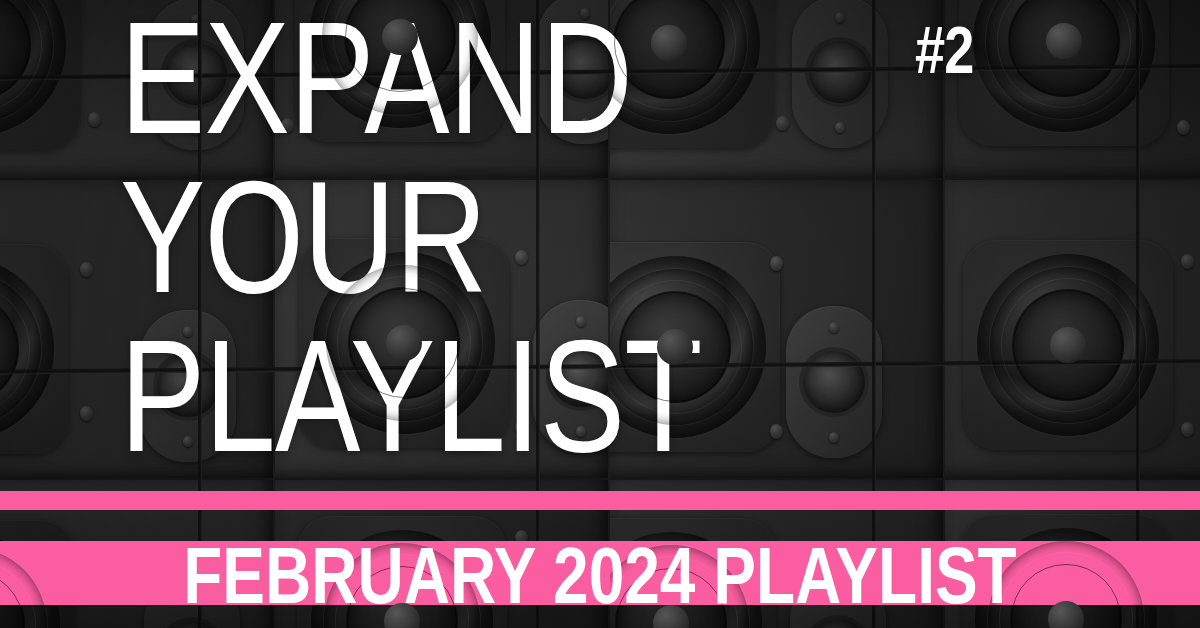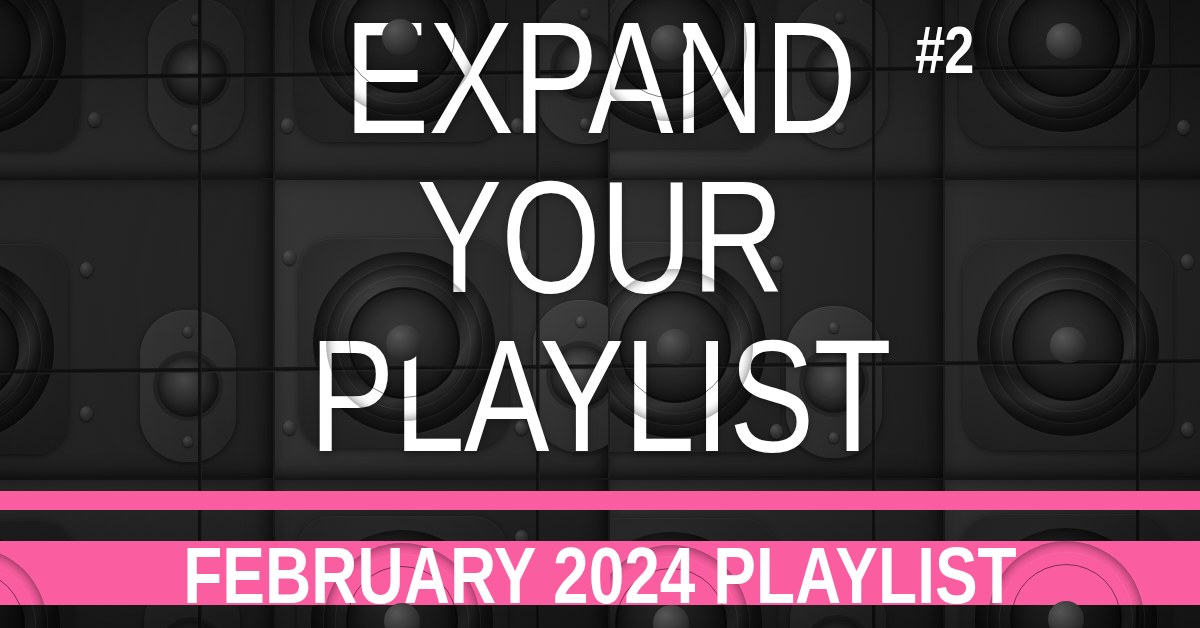--- a/index.html
+++ b/index.html
@@ -166,21 +166,20 @@
       radial-gradient(ellipse at 50% 45%, rgba(0,0,0,0) 0%, rgba(0,0,0,.28) 72%, rgba(0,0,0,.5) 100%),
       linear-gradient(180deg, rgba(0,0,0,.22) 0%, rgba(0,0,0,0) 22%, rgba(0,0,0,0) 78%, rgba(0,0,0,.25) 100%);
     pointer-events: none;
   }
 
   
   .headline {
     position: absolute;
     left: 0; right: 0;
     top: 0;
-    text-align: center;
     color: #ffffff;
     font-weight: 400;
     line-height: .88;
     letter-spacing: -1px;
     text-shadow: 0 2px 10px rgba(0,0,0,.35);
     pointer-events: none;
   }
   .hl-line {
     display: block;
     font-family: "Liberation Sans Narrow", "Liberation Sans", "DejaVu Sans Condensed", sans-serif;

